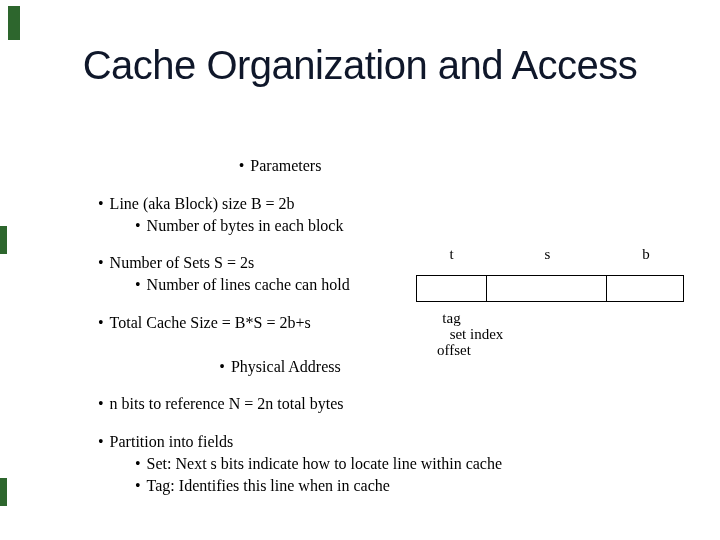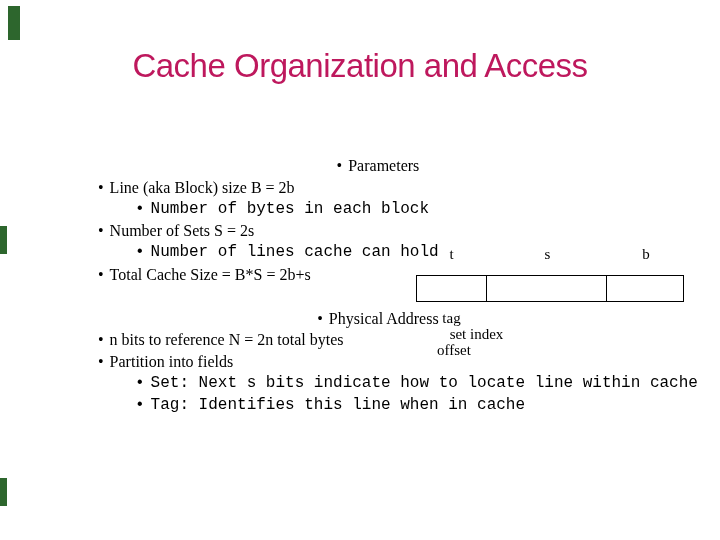--- a/index.html
+++ b/index.html
@@ -12,34 +12,34 @@
   }
   .slide {
     position: absolute; left: 0; top: 0;
     width: 720px; height: 540px;
     background: #ffffff; overflow: hidden;
   }
   .title {
     position: absolute; top: 49px; left: 0; width: 720px;
     text-align: center;
     font-family: "Liberation Sans", sans-serif;
-    font-size: 33px; line-height: 33px;
+    font-size: 40px; line-height: 33px;
     letter-spacing: -0.5px;
-    color: #be185d;
+    color: #0f172a;
     white-space: nowrap;
   }
   .bullets {
     position: absolute; left: 58px; top: 155px;
     font-size: 16px; line-height: 21.8px;
     white-space: nowrap;
   }
   .line { height: 21.8px; }
   .lv1 { margin-left: 0; text-align: center; }
-  .lv2 { margin-left: 40px; }
-  .lv3 { margin-left: 77px; font-family: Liberation Mono, monospace; }
+  .lv2 { margin-left: 40px; margin-top: 16px; }
+  .lv3 { margin-left: 77px; }
   .bullet { display: inline-block; margin-right: 6px; }
   .diagram {
     position: absolute; left: 416px; top: 246px; width: 270px;
     font-size: 15px; line-height: 16px;
   }
   .diag-labels { display: flex; }
   .diag-labels .cell { text-align: center; }
   .c1 { width: 71px; }
   .c2 { width: 121px; }
   .c3 { width: 76px; }

